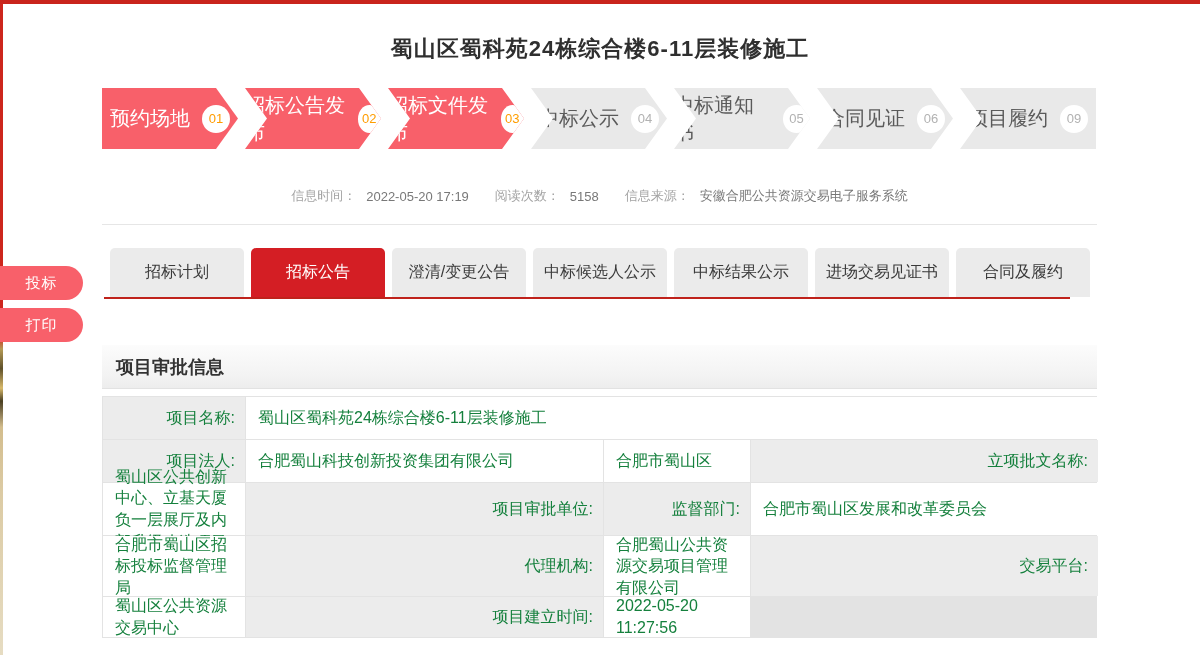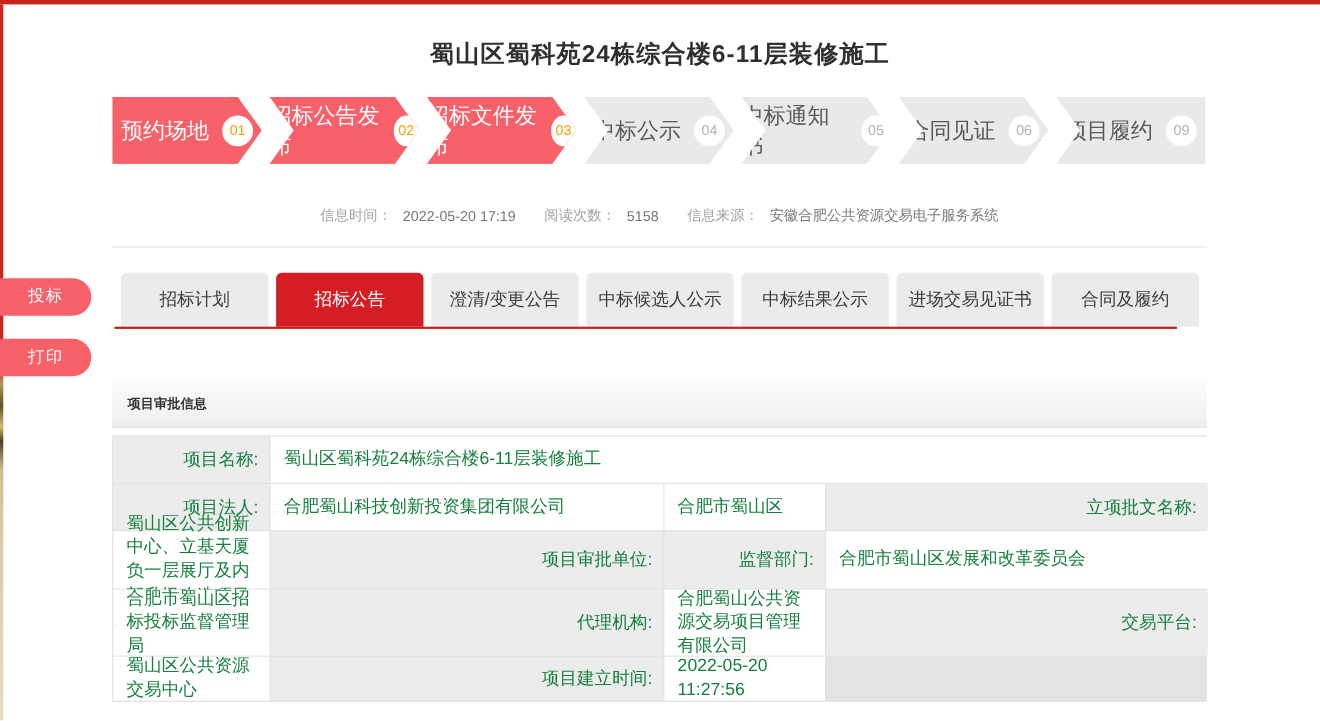--- a/index.html
+++ b/index.html
@@ -35,36 +35,36 @@
   .meta-label { color:#a3a3a3; margin-left:26px; }
   .meta-label.firstm { margin-left:0; }
   .meta-value { color:#787878; margin-left:10px; }
 
   .divider { position:absolute; left:102px; top:224px; width:995px; height:1px; background:#e6e6e6; }
 
   
   .pill { position:absolute; left:0; width:83px; height:34px; background:#f8606a; color:#fff;
           font-size:15px; text-align:center; line-height:34px; border-radius:0 17px 17px 0;
           cursor:pointer; letter-spacing:1px; }
-  .pill.bid { top:253px; }
+  .pill.bid { top:266px; }
   .pill.print { top:308px; }
 
   
   .tabs { position:absolute; left:110px; top:248px; display:flex; gap:7px; }
   .tab { width:134px; height:49px; background:#ebebeb; border-radius:5px 5px 0 0;
          display:flex; align-items:center; justify-content:center; font-size:16px;
          color:#3a3a3a; cursor:pointer; }
   .tab.active { background:#d41e24; color:#fff; }
   .tabline { position:absolute; left:104px; top:297px; width:966px; height:2px; background:#bf221b; }
 
   
   .section-header { position:absolute; left:102px; top:345px; width:995px; height:44px;
     background:linear-gradient(180deg,#fcfcfc 0%,#f3f3f3 70%,#ededed 100%);
     border-bottom:1px solid #e2e2e2; line-height:44px; padding-left:14px;
-    font-size:12px; font-weight:bold; color:#333; }
+    font-size:18px; font-weight:bold; color:#333; }
 
   
   .info-table { position:absolute; left:102px; top:396px; width:995px;
     display:grid; grid-template-columns:142px 357px 146px 347px;
     grid-template-rows:42px 42px 52px 60px 40px; gap:1px;
     background:#e3e3e3; border:1px solid #e3e3e3; }
   .cell { background:#fff; display:flex; align-items:center; font-size:16px; color:#15803d; }
   .cell.label { background:#ececec; justify-content:flex-end; padding-right:10px; text-align:right; }
   .cell.value { padding-left:12px; padding-right:10px; line-height:1.35; }
   .cell.span3 { grid-column:2 / 5; }

